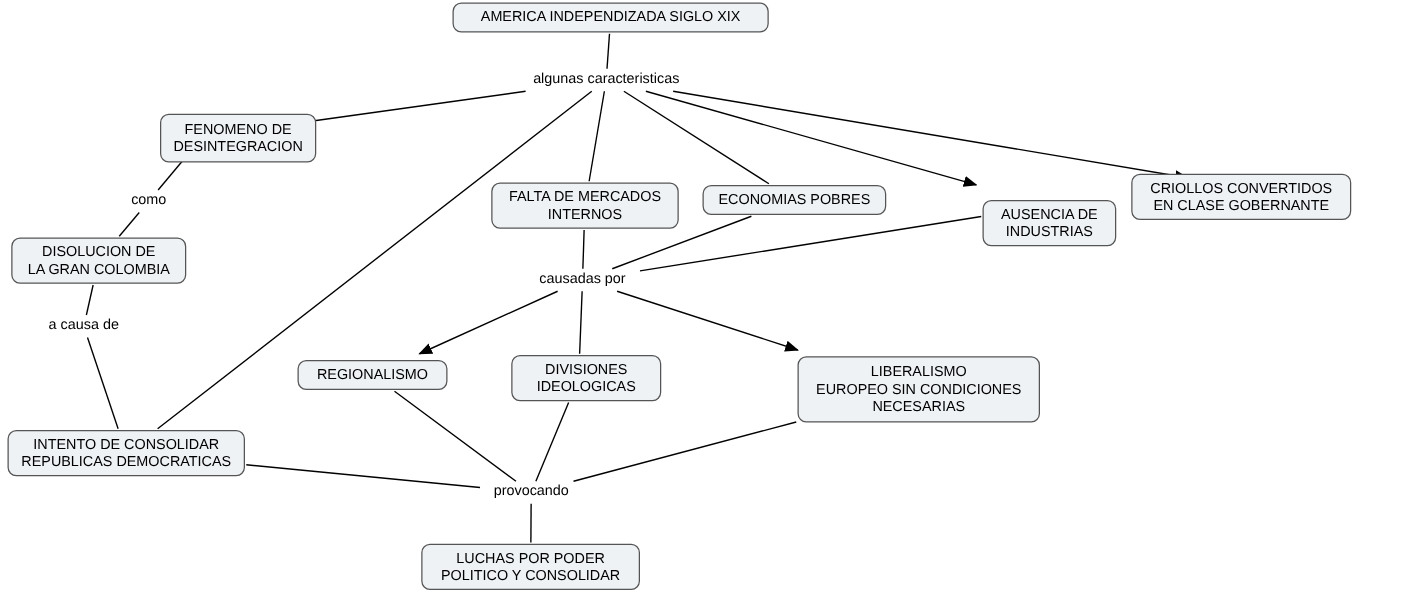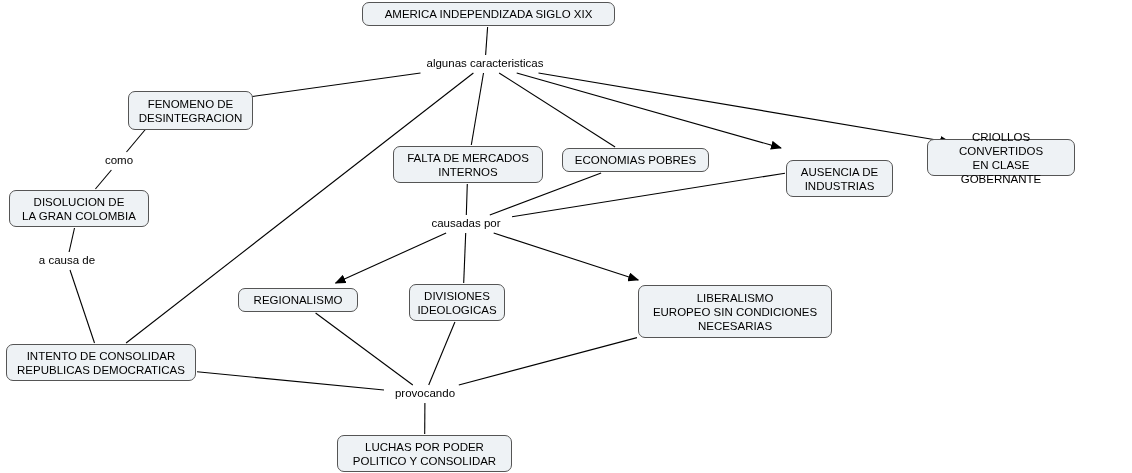--- a/index.html
+++ b/index.html
@@ -91,24 +91,24 @@
 DESINTEGRACION</div>
       <div class="node" style="left: 9px; top: 190px; width: 140px; height: 37px;">DISOLUCION DE
 LA GRAN COLOMBIA</div>
       <div class="node" style="left: 6px; top: 344px; width: 190px; height: 37px;">INTENTO DE CONSOLIDAR
 REPUBLICAS DEMOCRATICAS</div>
       <div class="node" style="left: 393px; top: 146px; width: 150px; height: 37px;">FALTA DE MERCADOS
 INTERNOS</div>
       <div class="node" style="left: 562px; top: 148px; width: 147px; height: 24px;">ECONOMIAS POBRES</div>
       <div class="node" style="left: 786px; top: 160px; width: 107px; height: 37px;">AUSENCIA DE
 INDUSTRIAS</div>
-      <div class="node" style="left: 927px; top: 139px; width: 148px; height: 37px;">CRIOLLOS CONVERTIDOS
+      <div class="node" style="left: 905px; top: 139px; width: 176px; height: 37px;">CRIOLLOS CONVERTIDOS
 EN CLASE GOBERNANTE</div>
       <div class="node" style="left: 238px; top: 288px; width: 120px; height: 24px;">REGIONALISMO</div>
-      <div class="node" style="left: 409px; top: 284px; width: 96px; height: 37px;">DIVISIONES
+      <div class="node" style="left: 409px; top: 284px; width: 120px; height: 37px;">DIVISIONES
 IDEOLOGICAS</div>
       <div class="node" style="left: 638px; top: 285px; width: 194px; height: 53px;">LIBERALISMO
 EUROPEO SIN CONDICIONES
 NECESARIAS</div>
       <div class="node" style="left: 337px; top: 435px; width: 175px; height: 37px;">LUCHAS POR PODER
 POLITICO Y CONSOLIDAR</div>
     </div>
   <div id="labels">
       <div class="linklabel" style="left: 410px; top: 56px; width: 150px; height: 16px;">algunas caracteristicas</div>
       <div class="linklabel" style="left: 99px; top: 153px; width: 40px; height: 16px;">como</div>

